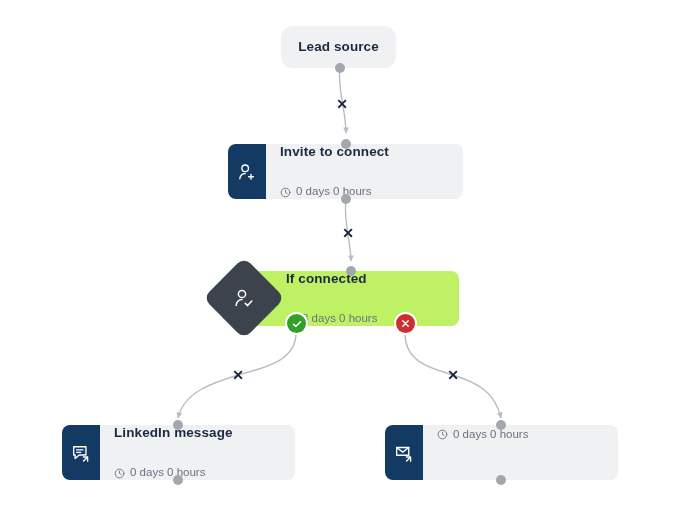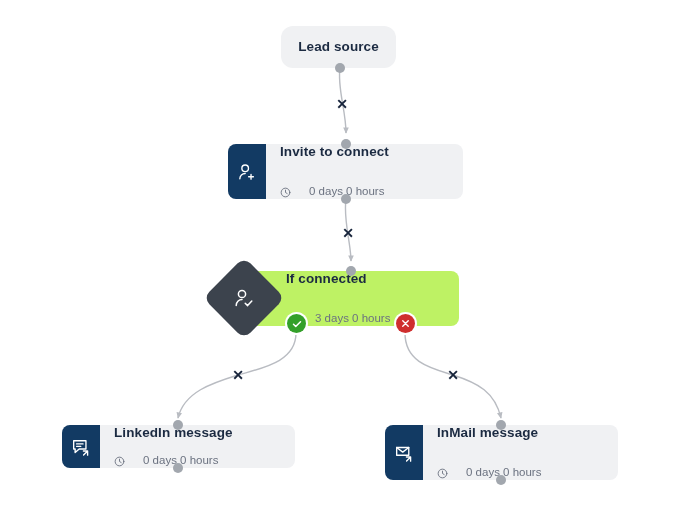--- a/index.html
+++ b/index.html
@@ -17,21 +17,21 @@
         background:#f0f1f3;border-radius:12px;overflow:visible;}
   .node-inner{display:flex;align-items:stretch;width:100%;
         background:#f0f1f3;border-radius:8px;overflow:hidden;}
   .icon-panel{width:38px;flex:0 0 38px;background:#123a63;
         display:flex;align-items:center;justify-content:center;}
   .icon-panel svg{display:block;}
   .body{flex:1;display:flex;flex-direction:column;justify-content:space-between;
         padding:0 14px;}
   .title{font-size:13.5px;font-weight:bold;color:#1b2a41;line-height:1.25;
          letter-spacing:.1px;}
-  .meta{display:flex;align-items:center;gap:18px;margin-top:3px;
+  .meta{display:flex;align-items:center;gap:5px;margin-top:3px;
         font-size:11.5px;color:#6b7280;line-height:1.2;}
   .meta svg{display:block;flex:0 0 auto;}
 
   .plain{align-items:center;justify-content:center;}
   .plain .title{font-size:13.5px;text-align:center;width:100%;}
 
   
   .handle{position:absolute;width:10px;height:10px;border-radius:50%;
           background:#a2a7ae;left:50%;transform:translateX(-50%);}
   .handle.top{top:-5px;}
@@ -142,21 +142,21 @@
     <svg width="12" height="12" viewBox="0 0 24 24" fill="none" stroke="#ffffff" stroke-width="3" stroke-linecap="round" stroke-linejoin="round">
       <path d="M5 12.5 l4.5 4.5 L19 7.5"></path>
     </svg>
   </div>
   <div class="badge no" style="left:396px;top:314px;">
     <svg width="11" height="11" viewBox="0 0 24 24" fill="none" stroke="#ffffff" stroke-width="3" stroke-linecap="round" stroke-linejoin="round">
       <path d="M6 6 L18 18 M18 6 L6 18"></path>
     </svg>
   </div>
 
-  <div class="node" style="left:62px;top:425px;width:233px;height:43px;">
+  <div class="node" style="left:62px;top:425px;width:233px;height:55px;">
     <div class="node-inner">
       <div class="icon-panel">
         <svg width="22" height="22" viewBox="0 0 24 24" fill="none" stroke="#ffffff" stroke-width="1.5" stroke-linecap="round" stroke-linejoin="round">
           <path d="M4 5.2 h13.4 v9 H10 L5.6 18 v-3.8 H4 z"></path>
           <path d="M7.2 8.6 h7 M7.2 11.3 h4.6"></path>
           <path d="M14.6 16.3 h4.6 v4.6 M19.2 16.3 l-4.4 4.4"></path>
         </svg>
       </div>
       <div class="body">
         <div class="title">LinkedIn message</div>
@@ -176,21 +176,20 @@
   <div class="node" style="left:385px;top:425px;width:233px;height:55px;">
     <div class="node-inner">
       <div class="icon-panel">
         <svg width="22" height="22" viewBox="0 0 24 24" fill="none" stroke="#ffffff" stroke-width="1.5" stroke-linecap="round" stroke-linejoin="round">
           <path d="M4 6 h13.2 v8.4 H4 z"></path>
           <path d="M4 6 l6.6 5 L17.2 6"></path>
           <path d="M14.6 16.3 h4.6 v4.6 M19.2 16.3 l-4.4 4.4"></path>
         </svg>
       </div>
       <div class="body">
-        <div class="title">InMail message</div>
         <div class="meta">
           <svg width="11" height="11" viewBox="0 0 24 24" fill="none" stroke="#6b7280" stroke-width="2" stroke-linecap="round" stroke-linejoin="round">
             <circle cx="12" cy="12" r="9.5"></circle>
             <path d="M12 6.8 V12 L15.6 14.2"></path>
           </svg>
           <span>0 days 0 hours</span>
         </div>
       </div>
     </div>
     <div class="handle top" style="left:116px;"></div>

